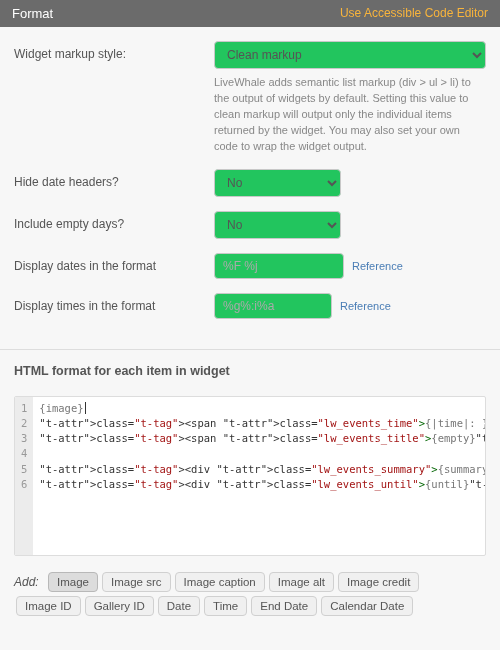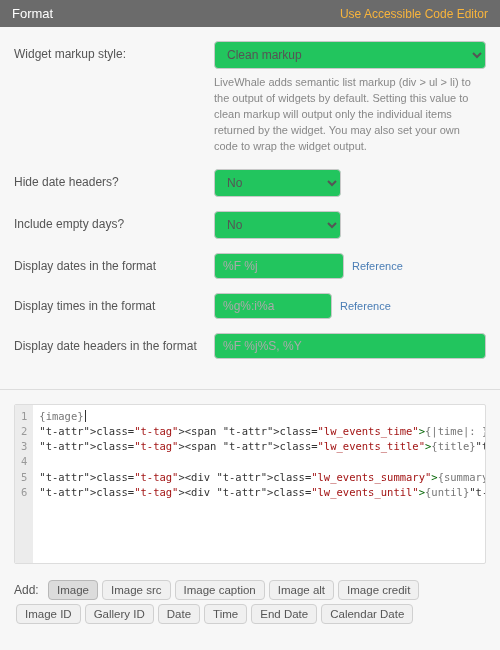--- a/index.html
+++ b/index.html
@@ -12,21 +12,20 @@
     width: 500px;
   }
   .panel {
     background: #f7f7f7;
   }
   .panel-header {
     background: #6b6b6b;
     color: #fff;
     display: flex;
     justify-content: space-between;
-    align-items: center;
     padding: 6px 12px;
     font-size: 13px;
   }
   .panel-header .title { font-weight: 400; }
   .panel-header .link {
     color: #f8b43c;
     cursor: pointer;
     font-size: 12px;
   }
   .panel-body {
@@ -114,20 +113,21 @@
   .t-str { color: #a31515; }
   .caret { border-right: 1px solid #333; margin-left:1px; }
   .tag-section {
     padding: 0 14px 14px 14px;
   }
   .tag-label {
     display: inline;
     font-size: 12px;
     color: #555;
     margin-right: 4px;
+    font-style: italic;
   }
   .tag {
     display: inline-block;
     background: #f0f0f0;
     border: 1px solid #d0d0d0;
     border-radius: 4px;
     padding: 3px 8px;
     margin: 2px 2px;
     font-size: 11.5px;
     color: #555;
@@ -193,38 +193,33 @@
     <div class="row">
       <div class="label">Display times in the format</div>
       <div class="control">
           <div class="control-inner">
         <input type="text" style="width: 118px; flex: 0 0 auto;" placeholder="%g%:i%a">
         <span class="ref-link">Reference</span>
       </div>
         </div>
     </div>
 
-    <div class="row">
-      <div class="label">Display date headers in the format</div>
-      <div class="control">
-          <div class="control-inner">
-        <input type="text" placeholder="%F %j%S, %Y" style="">
-      </div>
-        </div>
-    </div>
   </div>
 
   <div class="divider"></div>
 
+  <div style="padding:0 14px 8px 14px">
+    <div class="section-title">HTML format for each item in widget</div>
+  </div>
 
   <div class="code-editor">
     <div class="gutter" id="gutter">1<br>2<br>3<br>4<br>5<br>6</div>
     <div class="code" id="code"><span class="t-gray">{image}</span><span class="caret"></span>
 <span <span="" class="&lt;span">"t-attr"</span>&gt;class=<span class="t-str">"t-tag"</span>&gt;&lt;span <span class="&lt;span">"t-attr"</span>&gt;class=<span class="t-str">"lw_events_time"</span><span class="t-tag">&gt;</span><span class="t-gray">{|time|: }</span>&gt;class=&gt;&lt;/span
-<span <span="" class="&lt;span">"t-attr"</span>&gt;class=<span class="t-str">"t-tag"</span>&gt;&lt;span <span class="&lt;span">"t-attr"</span>&gt;class=<span class="t-str">"lw_events_title"</span><span class="t-tag">&gt;</span><span class="t-gray">{title}</span><span <span="" class="&lt;span">"t-attr"</span>&gt;class=&gt;&lt;/span
+<span <span="" class="&lt;span">"t-attr"</span>&gt;class=<span class="t-str">"t-tag"</span>&gt;&lt;span <span class="&lt;span">"t-attr"</span>&gt;class=<span class="t-str">"lw_events_title"</span><span class="t-tag">&gt;</span><span class="t-gray">{empty}</span><span <span="" class="&lt;span">"t-attr"</span>&gt;class=&gt;&lt;/span
 
 <span <span="" class="&lt;span">"t-attr"</span>&gt;class=<span class="t-str">"t-tag"</span>&gt;&lt;div <span class="&lt;span">"t-attr"</span>&gt;class=<span class="t-str">"lw_events_summary"</span><span class="t-tag">&gt;</span><span class="t-gray">{summary}</span>&gt;class=&gt;&lt;/div
 <span <span="" class="&lt;span">"t-attr"</span>&gt;class=<span class="t-str">"t-tag"</span>&gt;&lt;div <span class="&lt;span">"t-attr"</span>&gt;class=<span class="t-str">"lw_events_until"</span><span class="t-tag">&gt;</span><span class="t-gray">{until}</span><span <span="" class="&lt;span">"t-attr"</span>&gt;class=&gt;&lt;/div</div>
   </div>
 
   <div class="tag-section">
     <span class="tag-label">Add:</span>
     <span id="tags"><span class="tag selected">Image</span><span class="tag">Image src</span><span class="tag">Image caption</span><span class="tag">Image alt</span><span class="tag">Image credit</span><span class="tag">Image ID</span><span class="tag">Gallery ID</span><span class="tag">Date</span><span class="tag">Time</span><span class="tag">End Date</span><span class="tag">Calendar Date</span></span>
   </div>
 </div>

